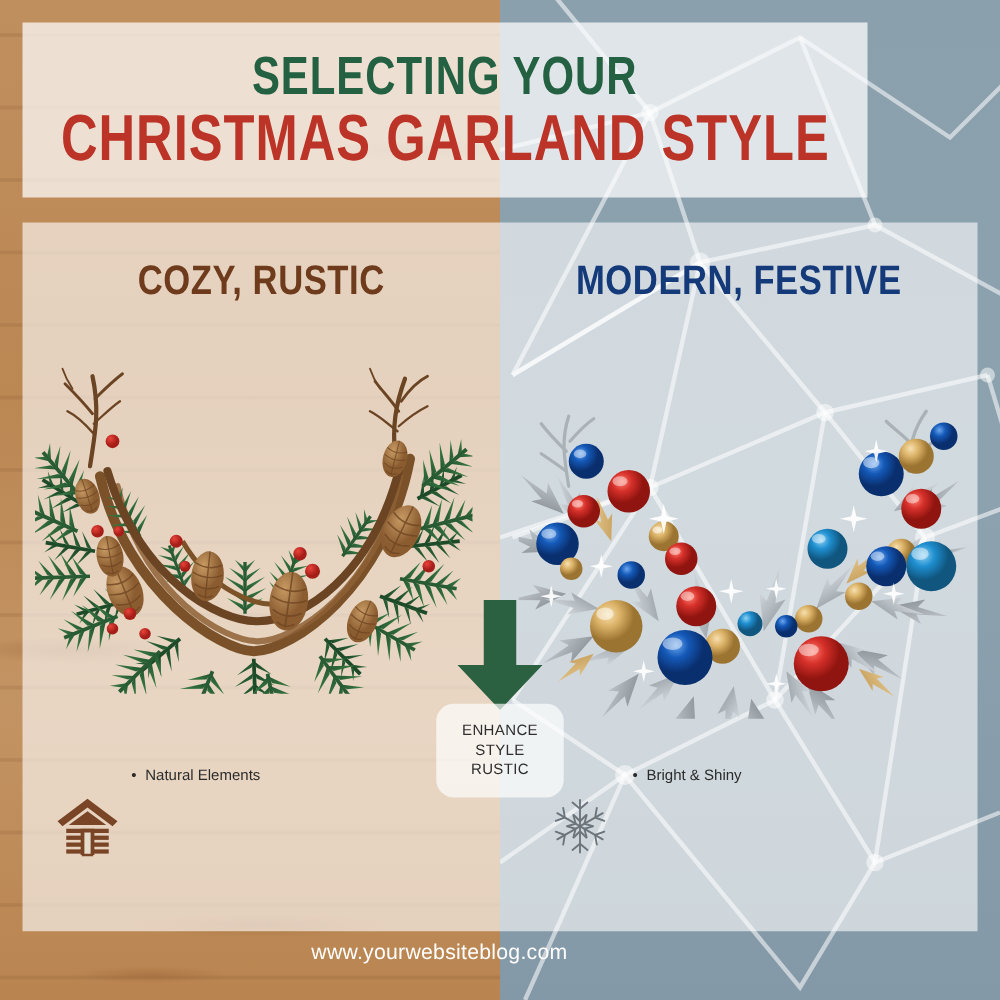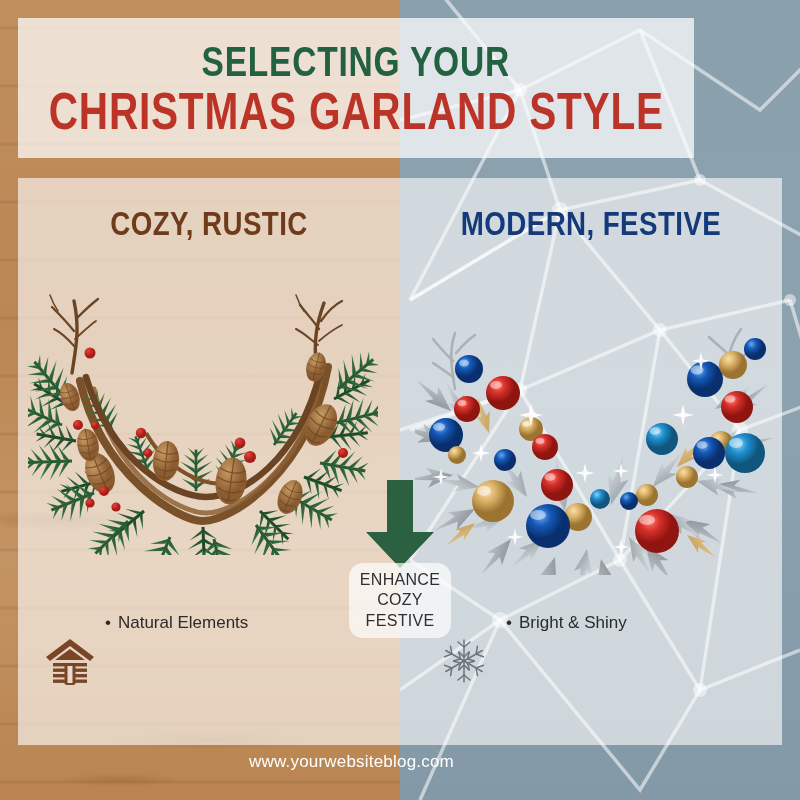--- a/index.html
+++ b/index.html
@@ -67,42 +67,42 @@
     position:absolute;top:205px;width:382px;text-align:center;
     font-weight:bold;font-size:33px;letter-spacing:0.5px;
     transform:scaleX(0.84);white-space:nowrap;
     text-transform:uppercase;
   }
   .heading-left{ left:18px; color:#6e3b1c; transform-origin:50% 50%; }
   .heading-right{ left:400px; color:#153a7a; transform-origin:50% 50%; }
 
   
   .bullets{
-    position:absolute;font-size:17px;color:#2b2b2b;line-height:1.0;
+    position:absolute;font-size:12px;color:#2b2b2b;line-height:1.0;
   }
   .bullets-left{ left:105px;top:614px;width:265px; }
   .bullets-right{ left:506px;top:614px;width:270px; }
   .bullet-item{ margin-bottom:17px;white-space:nowrap; }
   .bullet-item .dot{ margin-right:7px; }
 
   
   .side-icon{ position:absolute; }
   .icon-cabin{ left:44px;top:637px;width:52px;height:50px; }
   .icon-snow{ left:440px;top:637px;width:48px;height:48px; }
 
   
   .center-arrow{
     position:absolute;left:362px;top:480px;width:76px;height:88px;
   }
   .enhance-badge{
     position:absolute;left:349px;top:563px;width:102px;height:75px;
     background:rgba(255,255,255,0.68);
     border-radius:14px;
     display:flex;flex-direction:column;align-items:center;justify-content:center;
-    font-size:16px;color:#2f2f2f;line-height:1.28;letter-spacing:0.3px;
+    font-size:12px;color:#2f2f2f;line-height:1.28;letter-spacing:0.3px;
     text-align:center;
   }
 
   
   .garland{ position:absolute; }
   .garland-left{ left:28px;top:285px;width:350px;height:270px; }
   .garland-right{ left:415px;top:325px;width:360px;height:250px; }
 
   
   .footer{
@@ -495,22 +495,22 @@
 
   <div class="side-heading heading-left">COZY, RUSTIC</div>
   <div class="side-heading heading-right">MODERN, FESTIVE</div>
 
   <svg class="center-arrow" viewBox="0 0 76 88">
     <path d="M25 0 H51 V52 H72 L38 88 L4 52 H25 Z" fill="#2b6040"></path>
   </svg>
 
   <div class="enhance-badge">
     <span>ENHANCE</span>
-    <span>COZY</span>
-    <span>FESTIVE</span>
+    <span>STYLE</span>
+    <span>RUSTIC</span>
   </div>
 
   <svg class="side-icon icon-cabin" viewBox="0 0 52 50">
     <g fill="#7a4526">
       <path d="M26 2 L50 20 L46 24 L26 9 L6 24 L2 20 Z"></path>
       <path d="M26 12 L41 23 H11 Z"></path>
       <rect x="9" y="26" width="34" height="3.4"></rect>
       <rect x="9" y="31.5" width="34" height="3.4"></rect>
       <rect x="9" y="37" width="34" height="3.4"></rect>
       <rect x="9" y="42.5" width="34" height="3.4"></rect>

